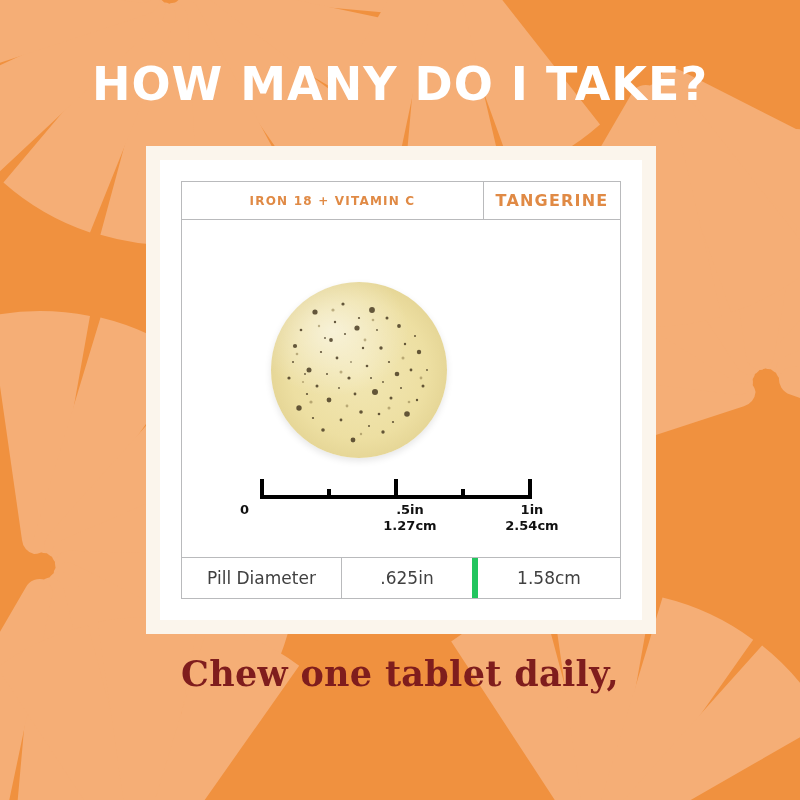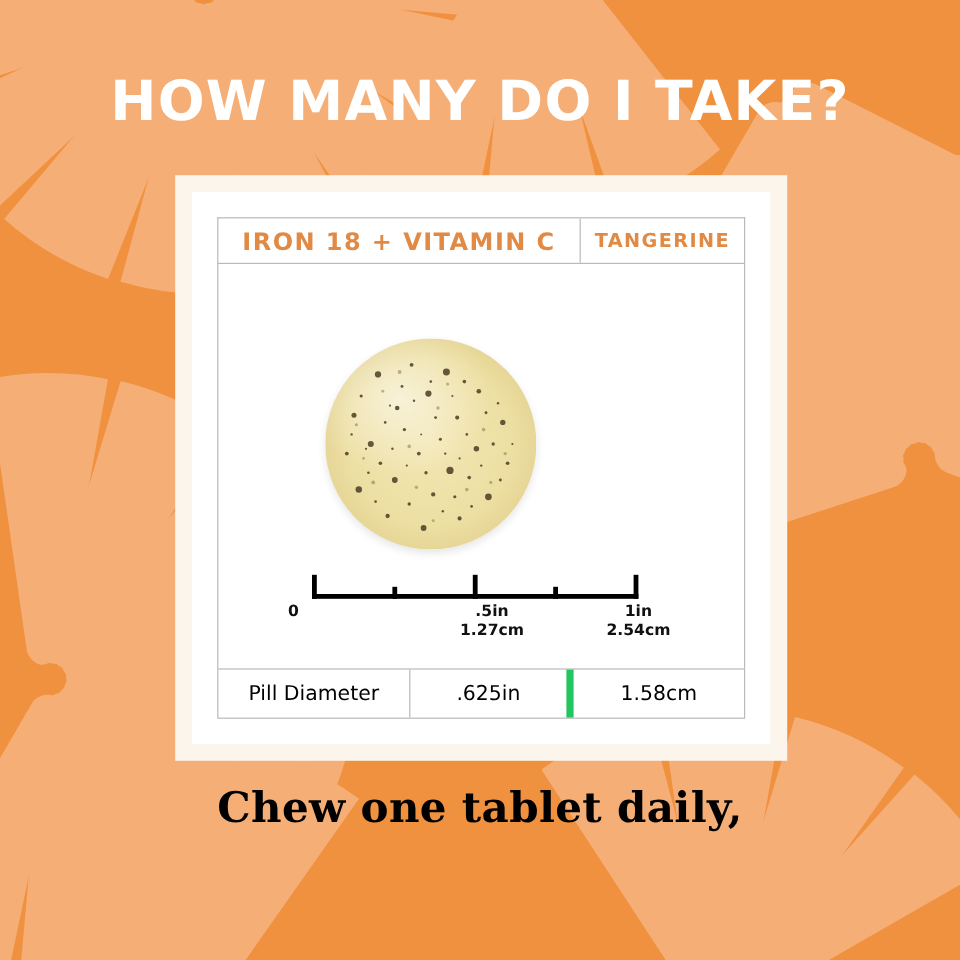--- a/index.html
+++ b/index.html
@@ -78,21 +78,21 @@
     display: flex;
     height: 38px;
   }
   .hdr-cell {
     display: flex;
     align-items: center;
     justify-content: center;
     color: #E08A45;
     font-family: "DejaVu Sans", sans-serif;
     font-weight: bold;
-    font-size: 20px;
+    font-size: 12px;
     letter-spacing: 1.2px;
     box-sizing: border-box;
     white-space: nowrap;
   }
   #hdr-product {
     flex: 0 0 302px;
     border-right: 1px solid #B9BABC;
   }
   #hdr-flavor {
     flex: 1 1 auto;
@@ -188,36 +188,36 @@
     box-sizing: border-box;
     border: 1px solid #B9BABC;
     display: flex;
   }
   .ftr-cell {
     display: flex;
     align-items: center;
     justify-content: center;
     font-family: "DejaVu Sans", sans-serif;
     font-size: 17px;
-    color: #000000;
+    color: #404040;
     box-sizing: border-box;
     white-space: nowrap;
   }
   #ftr-label { flex: 0 0 160px; border-right: 1px solid #B9BABC; }
   #ftr-in    { flex: 0 0 136px; border-right: 6px solid #22c55e; }
   #ftr-cm    { flex: 1 1 auto; }
 
   
   #caption {
     position: absolute;
     left: 0;
     top: 650px;
     width: 800px;
     text-align: center;
-    color: #000000;
+    color: #7f1d1d;
     font-family: "DejaVu Serif", serif;
     font-weight: bold;
     font-size: 35px;
     line-height: 47px;
     letter-spacing: 0.3px;
   }
   .caption-line { display: block; }
 </style>
 </head>
 <body>

